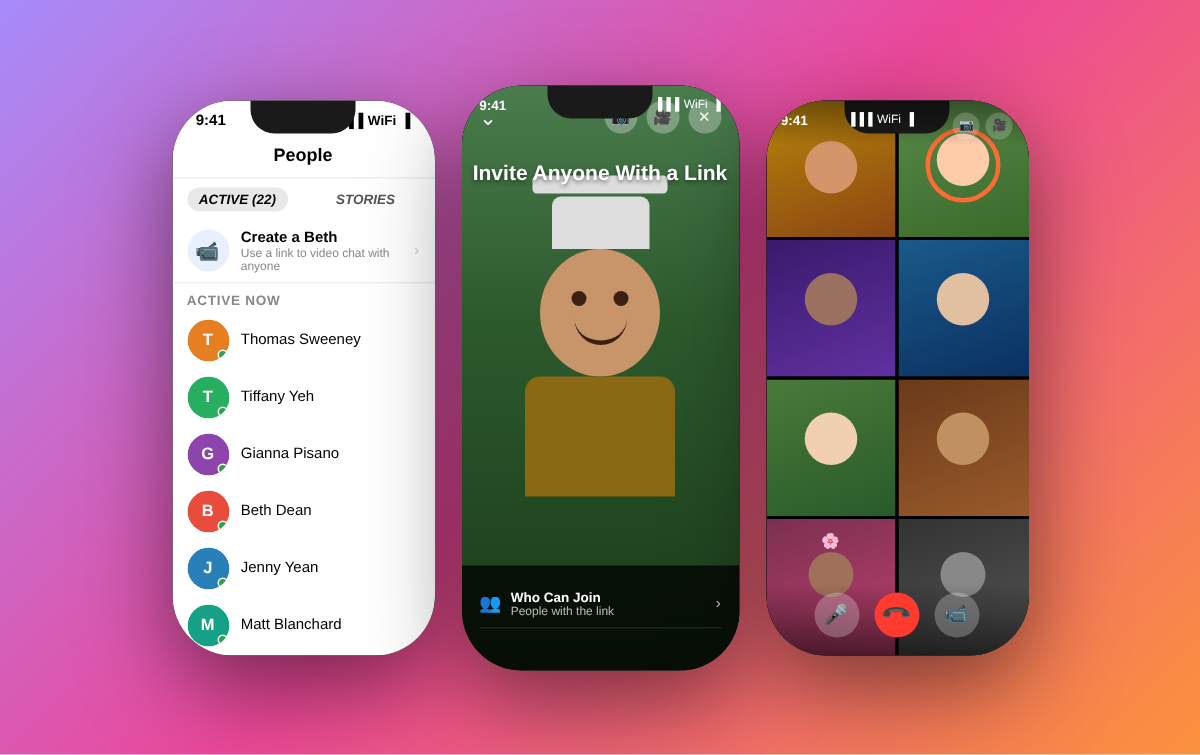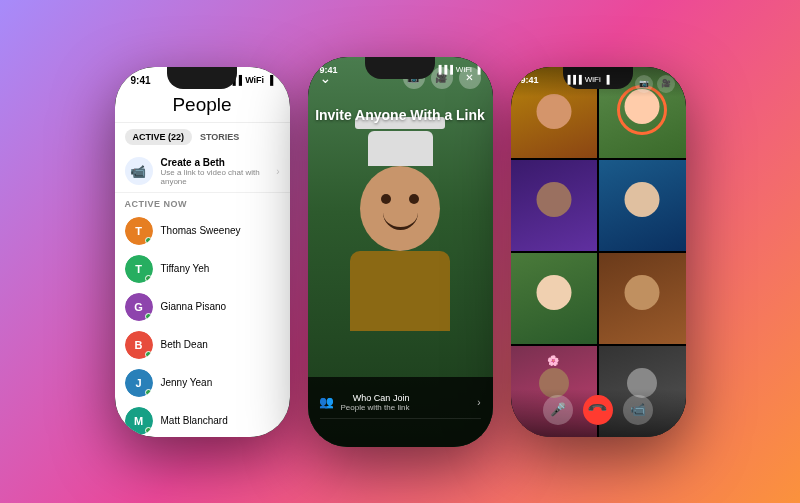--- a/index.html
+++ b/index.html
@@ -93,29 +93,30 @@
       font-size: 9px;
     }
 
     .left-header {
       text-align: center;
       padding: 4px 0 6px;
       border-bottom: 1px solid #eee;
     }
 
     .left-header-title {
-      font-size: 19px;
-      font-weight: 400;
+      font-size: 12px;
+      font-weight: 700;
       color: #000;
     }
 
     .tabs-row {
       display: flex;
       padding: 6px 10px;
-      gap: 0;
+      gap: 24px;
+      font-style: italic;
     }
 
     .tab-btn {
       font-size: 9px;
       font-weight: 600;
       padding: 3px 8px;
       border-radius: 12px;
       color: #555;
     }
 
@@ -318,22 +319,21 @@
       font-size: 12px;
       color: #fff;
     }
 
     .who-text {
       color: #fff;
     }
 
     .who-label {
       font-size: 9px;
-      font-weight: 400;
-      text-align: right;
+      font-weight: 700;
     }
 
     .who-sub {
       font-size: 8px;
       color: rgba(255,255,255,0.7);
     }
 
     .who-chevron {
       color: rgba(255,255,255,0.7);
       font-size: 10px;

